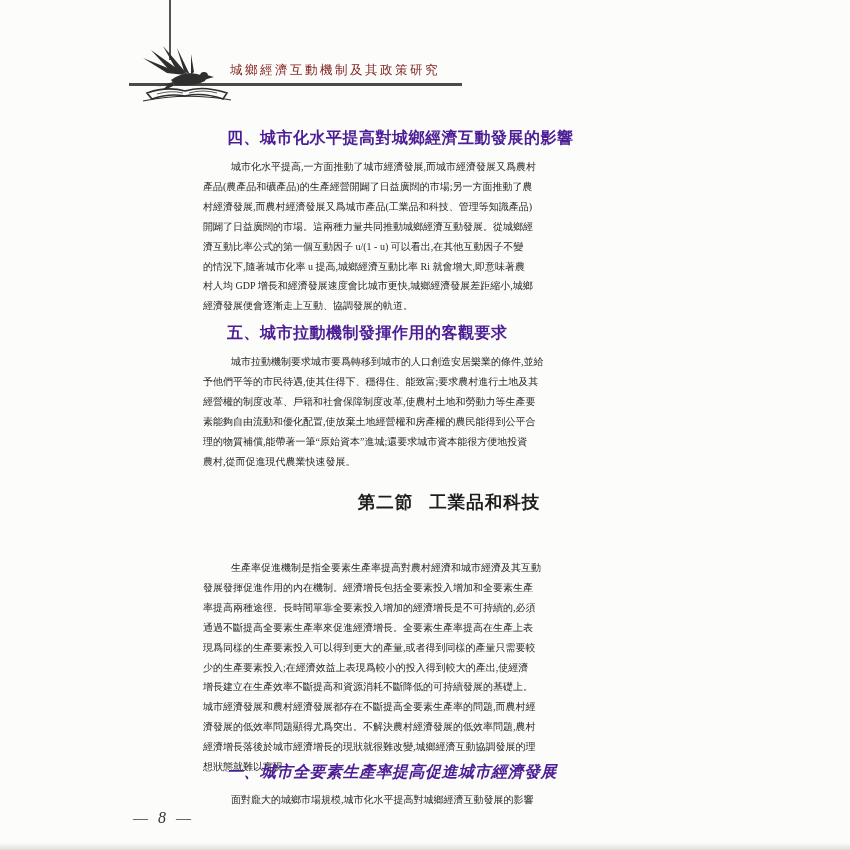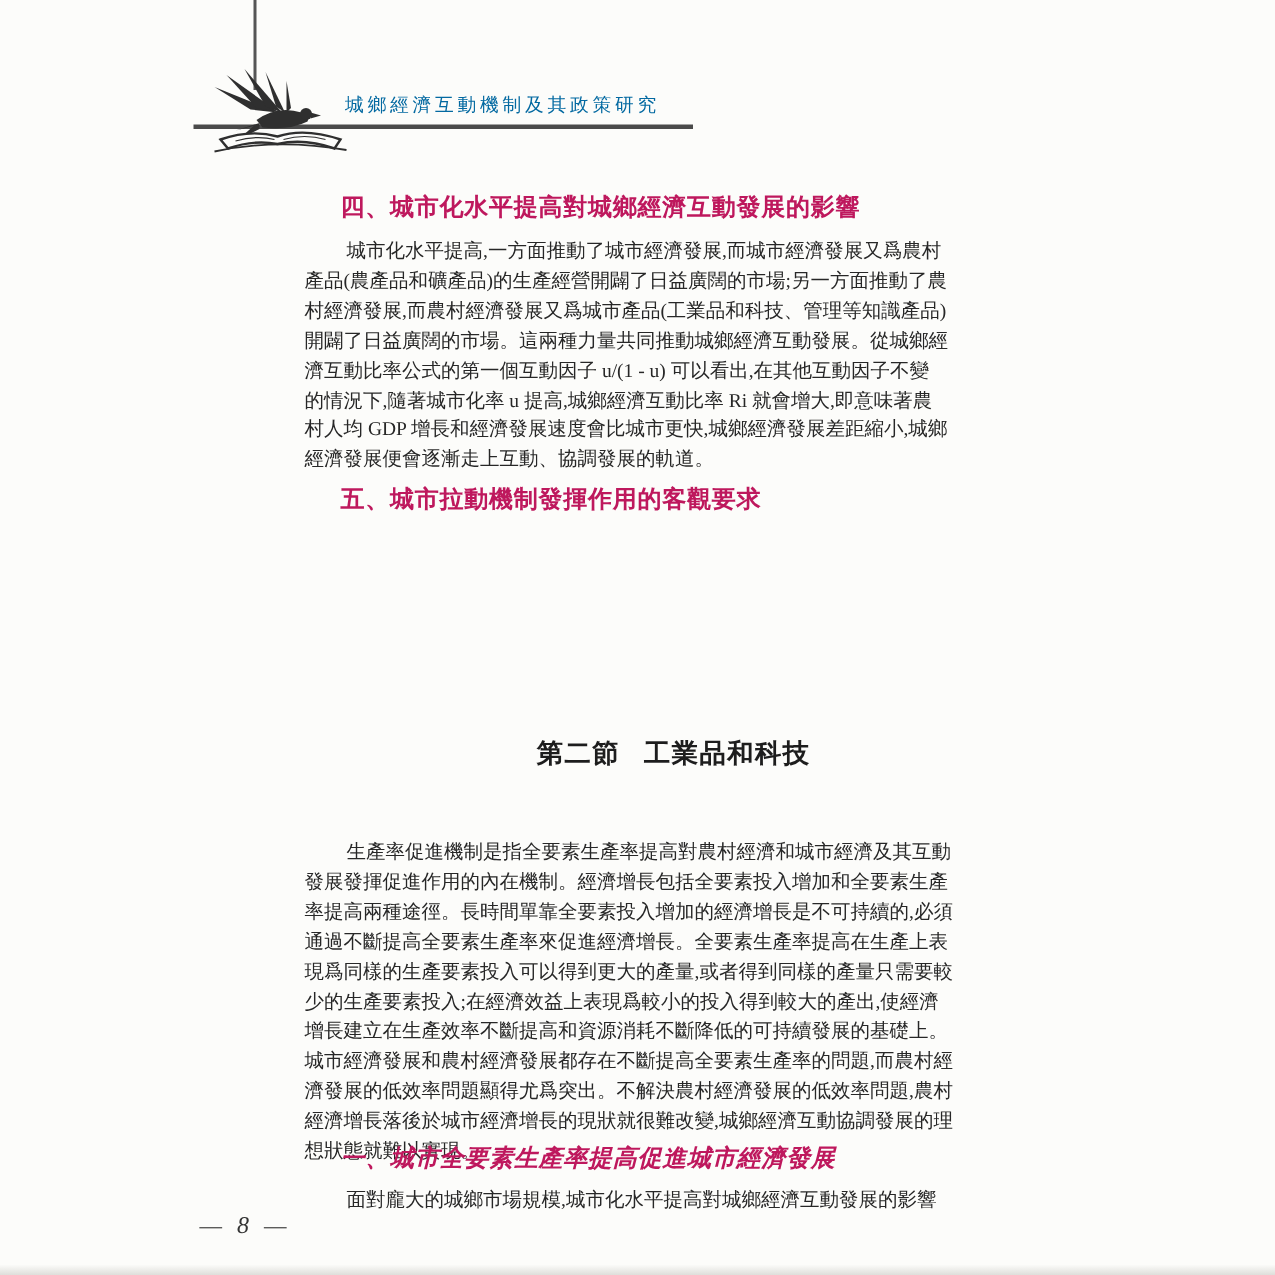--- a/index.html
+++ b/index.html
@@ -18,34 +18,34 @@
   }
   .hrule {
     position: absolute; left: 129px; top: 83px; width: 333px; height: 3px;
     background: #4a4a4a;
   }
   .logo {
     position: absolute; left: 133px; top: 44px; width: 108px; height: 62px;
   }
   .running-title {
     position: absolute; left: 230px; top: 62px;
-    font-size: 12.5px; letter-spacing: 2.5px; color: #0369a1;
+    font-size: 12.5px; letter-spacing: 2.5px; color: #7f1d1d;
     white-space: nowrap;
   }
 
   
   .para {
     position: absolute; left: 203px; width: 500px;
-    font-size: 13px; line-height: 19.9px; white-space: pre;
+    font-size: 10px; line-height: 19.9px; white-space: pre;
     text-indent: 28px; color: #272727;
   }
   .subhead {
     position: absolute; left: 227px;
     font-family: "Liberation Sans", "DejaVu Sans", sans-serif;
-    font-weight: 700; font-size: 16px; color: #be185d;
+    font-weight: 700; font-size: 16px; color: #4c1d95;
     white-space: nowrap; letter-spacing: 0.5px;
   }
   .section-head {
     position: absolute; left: 203px; width: 474px; top: 490px;
     text-align: center;
     font-family: "Liberation Sans", "DejaVu Sans", sans-serif;
     font-weight: 700; font-size: 17.5px; color: #1d1d1d;
     letter-spacing: 1px; white-space: nowrap;
   }
   .section-head .num { margin-right: 16px; margin-left: 18px; }
@@ -99,20 +99,26 @@
   <div class="para" style="top:157px;">城市化水平提高,一方面推動了城市經濟發展,而城市經濟發展又爲農村
 產品(農產品和礦產品)的生產經營開闢了日益廣闊的市場;另一方面推動了農
 村經濟發展,而農村經濟發展又爲城市產品(工業品和科技、管理等知識產品)
 開闢了日益廣闊的市場。這兩種力量共同推動城鄉經濟互動發展。從城鄉經
 濟互動比率公式的第一個互動因子 u/(1 - u) 可以看出,在其他互動因子不變
 的情況下,隨著城市化率 u 提高,城鄉經濟互動比率 Ri 就會增大,即意味著農
 村人均 GDP 增長和經濟發展速度會比城市更快,城鄉經濟發展差距縮小,城鄉
 經濟發展便會逐漸走上互動、協調發展的軌道。</div>
 
   <div class="subhead" style="top:323px;">五、城市拉動機制發揮作用的客觀要求</div>
+  <div class="para" style="top:352px;">城市拉動機制要求城市要爲轉移到城市的人口創造安居樂業的條件,並給
+予他們平等的市民待遇,使其住得下、穩得住、能致富;要求農村進行土地及其
+經營權的制度改革、戶籍和社會保障制度改革,使農村土地和勞動力等生產要
+素能夠自由流動和優化配置,使放棄土地經營權和房產權的農民能得到公平合
+理的物質補償,能帶著一筆“原始資本”進城;還要求城市資本能很方便地投資
+農村,從而促進現代農業快速發展。</div>
 
   <div class="section-head">
     <span class="num">第二節</span><span>工業品和科技</span>
   </div>
 
   <div class="para" style="top:558px;">生產率促進機制是指全要素生產率提高對農村經濟和城市經濟及其互動
 發展發揮促進作用的內在機制。經濟增長包括全要素投入增加和全要素生產
 率提高兩種途徑。長時間單靠全要素投入增加的經濟增長是不可持續的,必須
 通過不斷提高全要素生產率來促進經濟增長。全要素生產率提高在生產上表
 現爲同樣的生產要素投入可以得到更大的產量,或者得到同樣的產量只需要較

